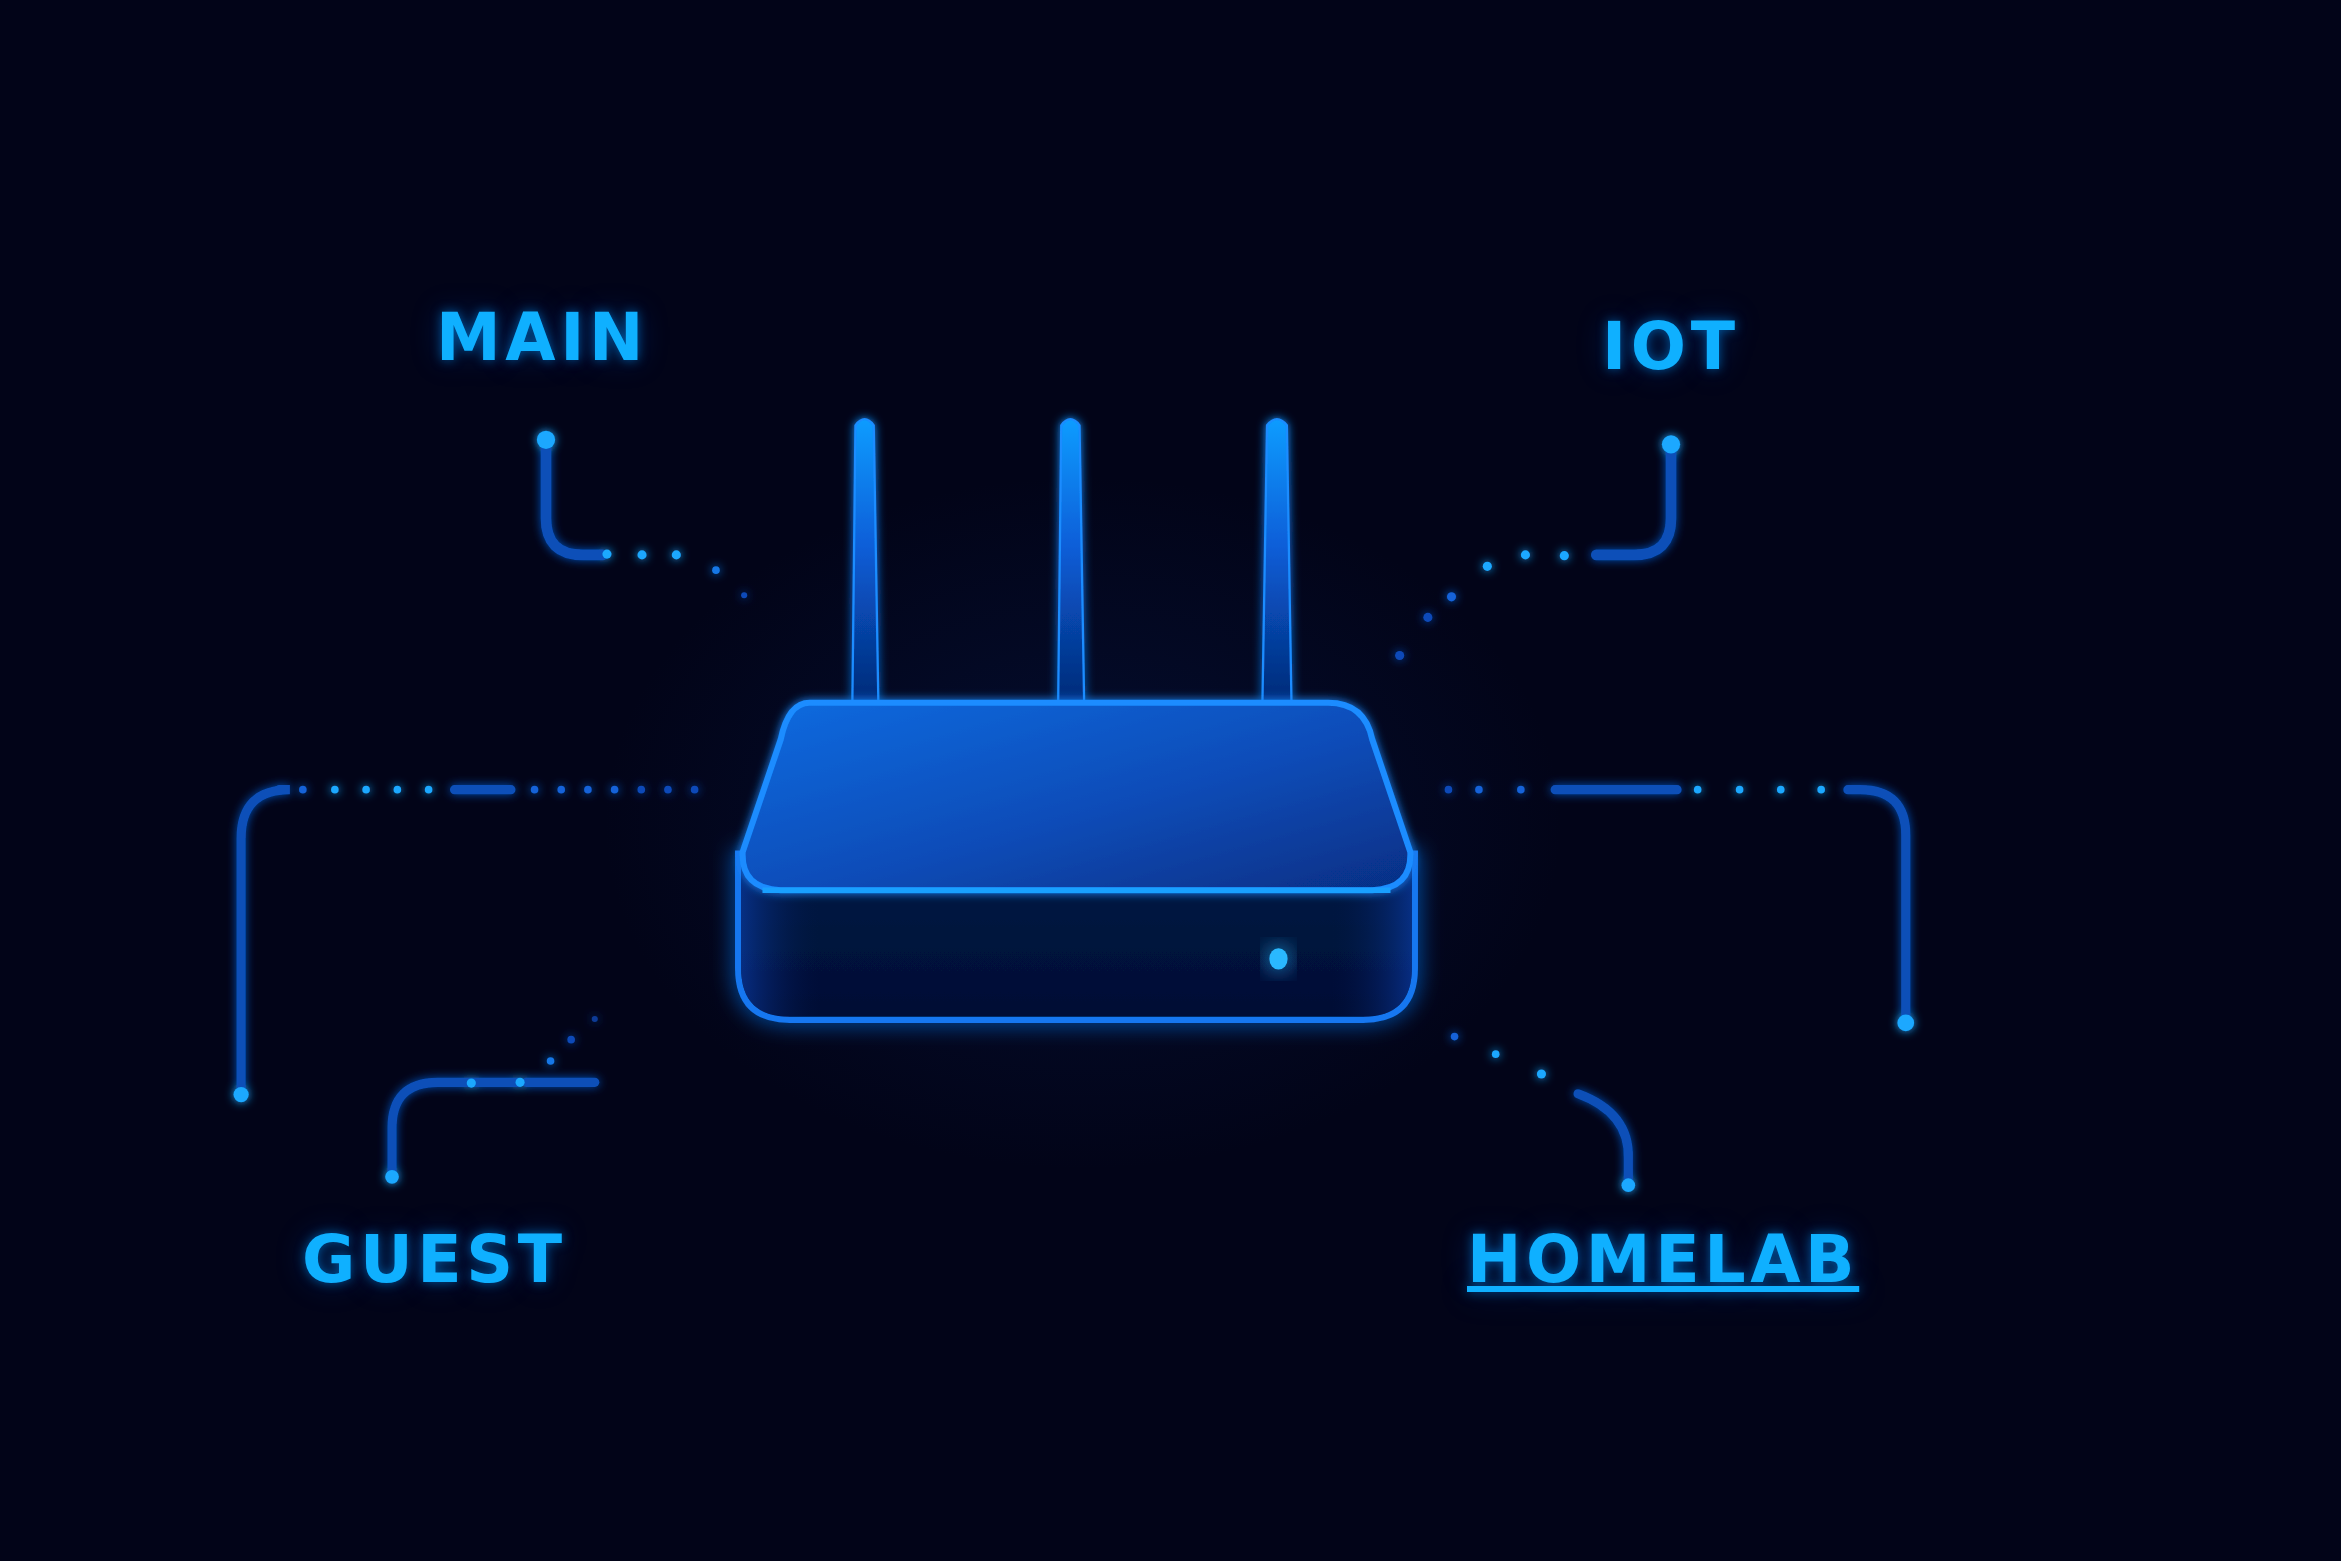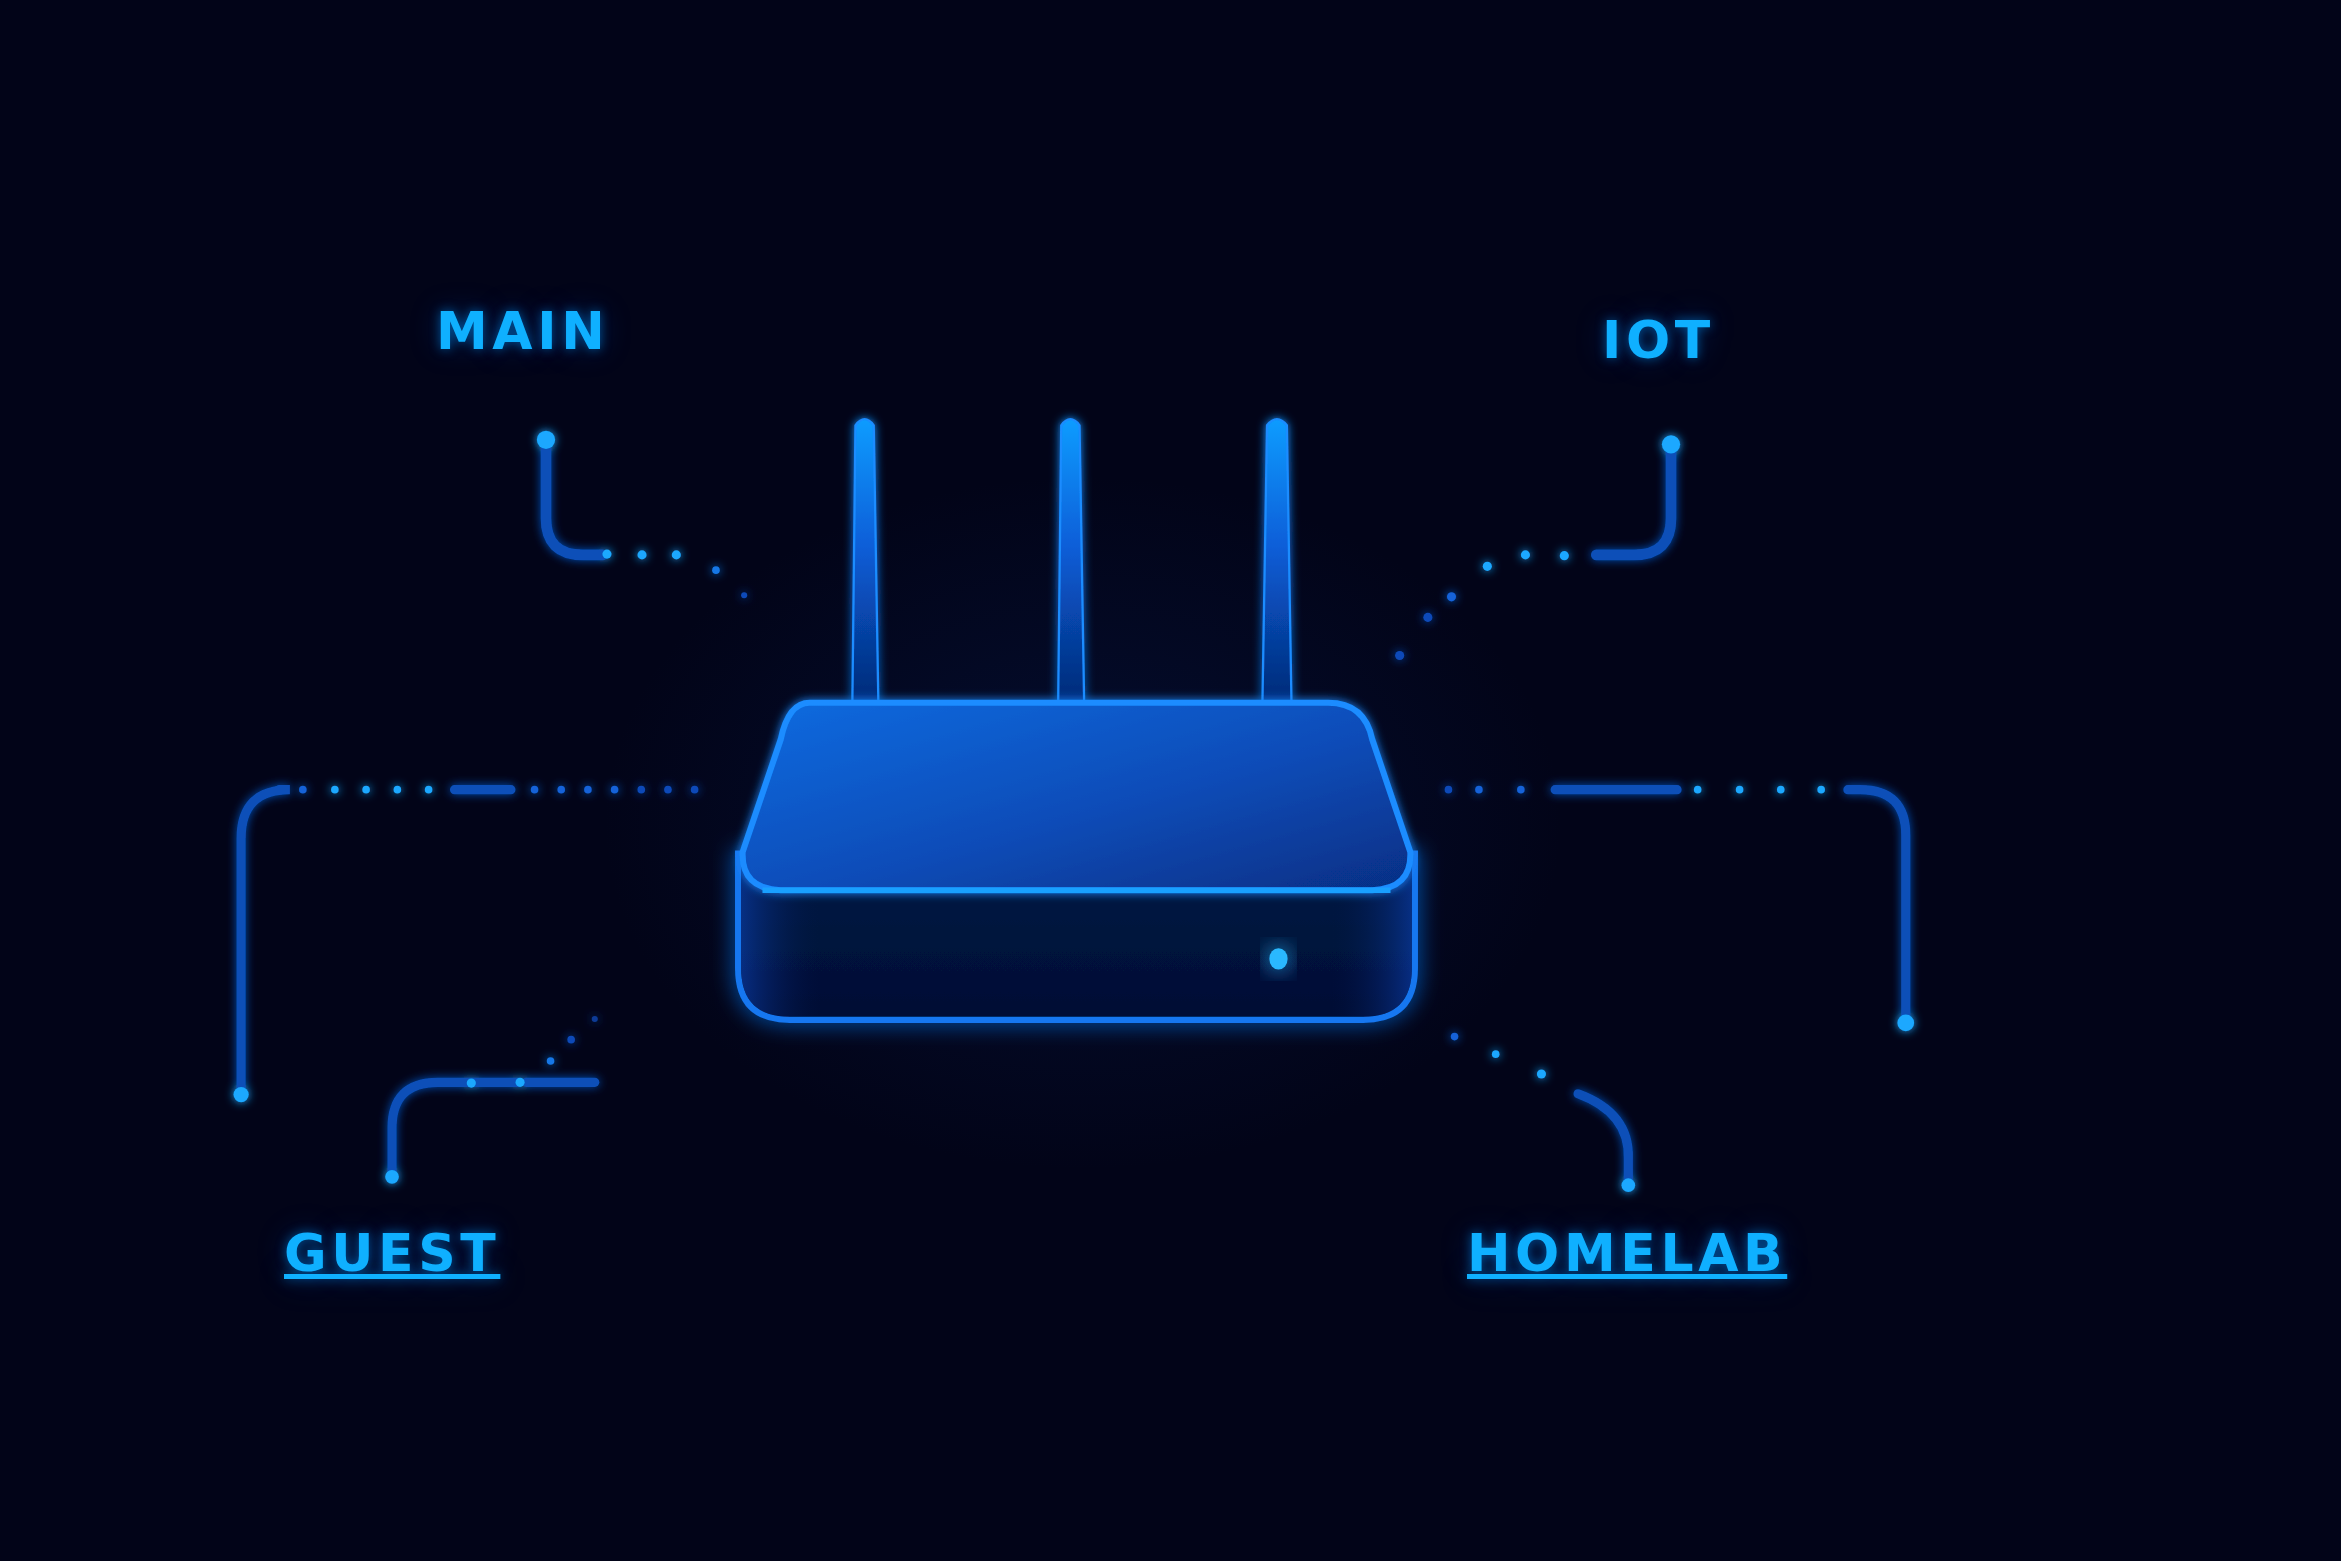--- a/index.html
+++ b/index.html
@@ -12,30 +12,30 @@
       position: relative; width: 2342px; height: 1561px;
       background:
         radial-gradient(ellipse 686px 496px at 1083px 823px, rgba(10,40,110,0.28), rgba(2,4,24,0) 70%),
         #020418;
     }
     svg.diagram { position: absolute; left: 0; top: 0; }
     .label {
       position: absolute;
       color: #0fb0ff;
       font-weight: bold;
-      font-size: 52px;
+      font-size: 65px;
       letter-spacing: 4.6px;
       line-height: 1;
       text-shadow: 0 0 10.7px rgba(0,150,255,0.55), 0 0 30.5px rgba(0,110,255,0.25);
       white-space: nowrap;
       text-align: right;
     }
     #lbl-main    { left: 436px;  top: 305px; }
     #lbl-iot     { left: 1602px; top: 314px; }
-    #lbl-guest   { left: 284px;  top: 1227px; text-decoration: underline; }
+    #lbl-guest   { left: 302px;  top: 1227px; }
     #lbl-homelab { left: 1467px; top: 1227px; text-decoration: underline; }
   </style>
 </head>
 <body>
 
 <div class="stage">
 
   <svg class="diagram" width="2342" height="1561" viewBox="0 0 3072 2048" xmlns="http://www.w3.org/2000/svg">
     <defs>
       <filter id="glow" x="-50%" y="-50%" width="200%" height="200%">

